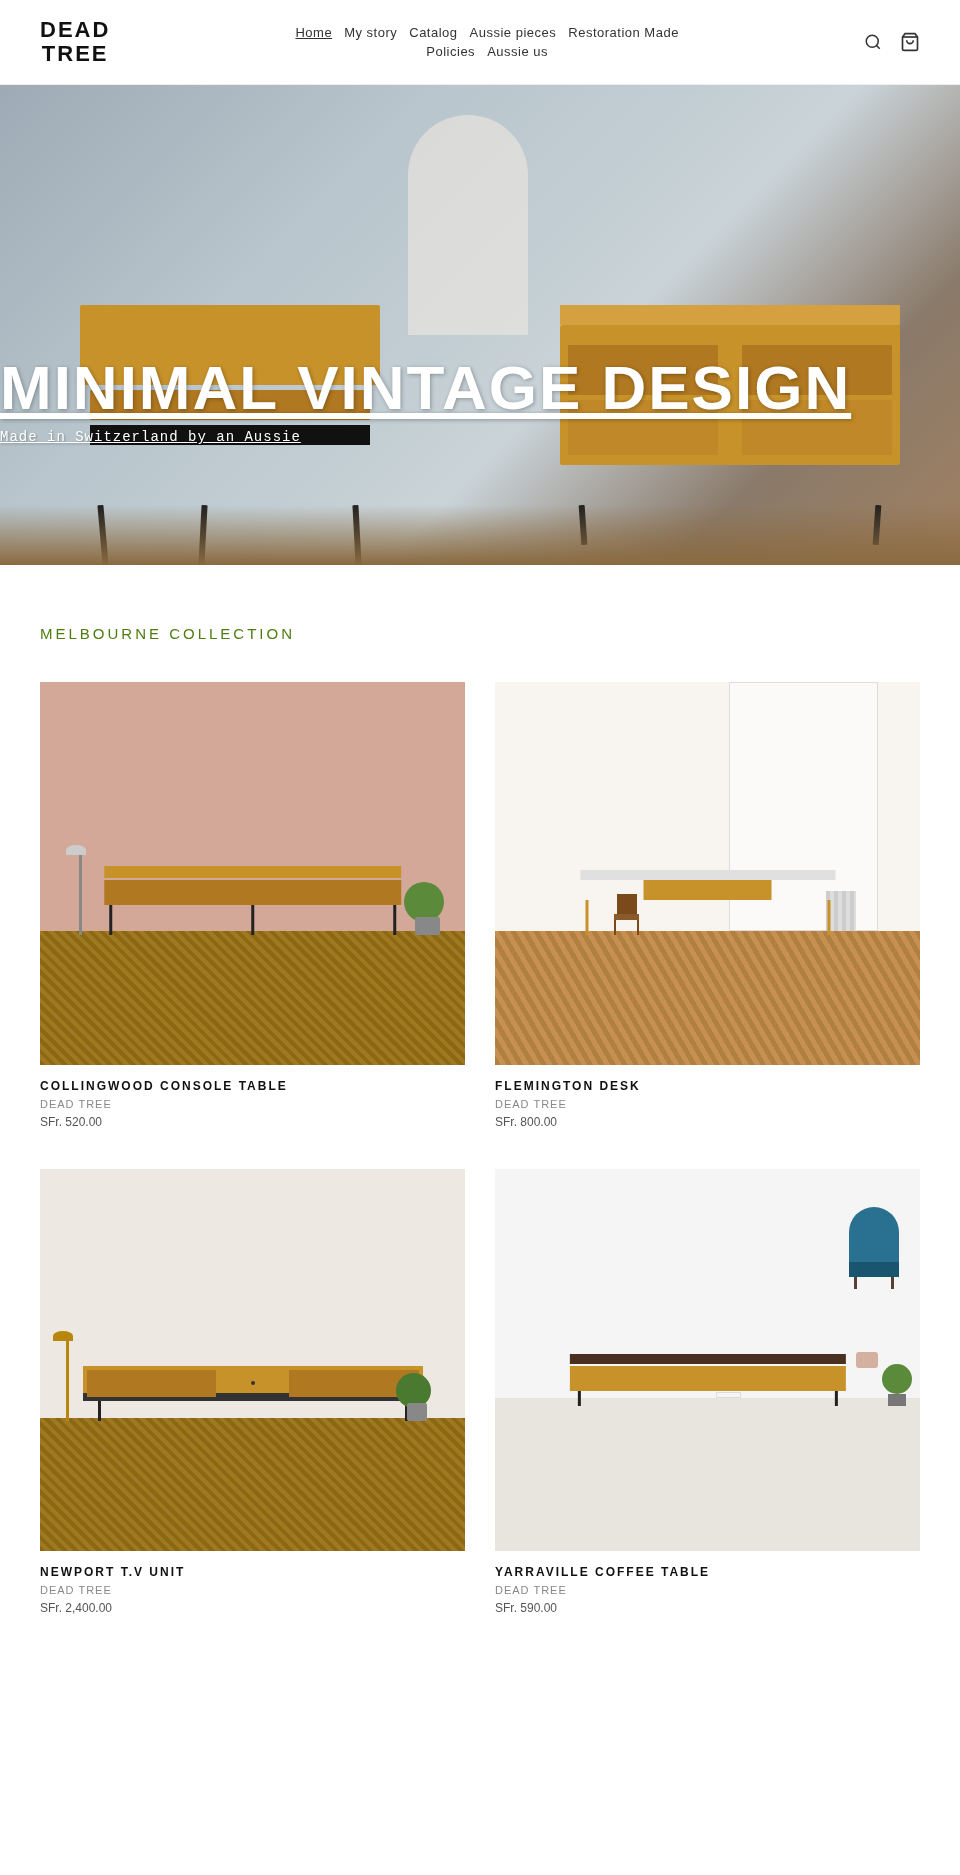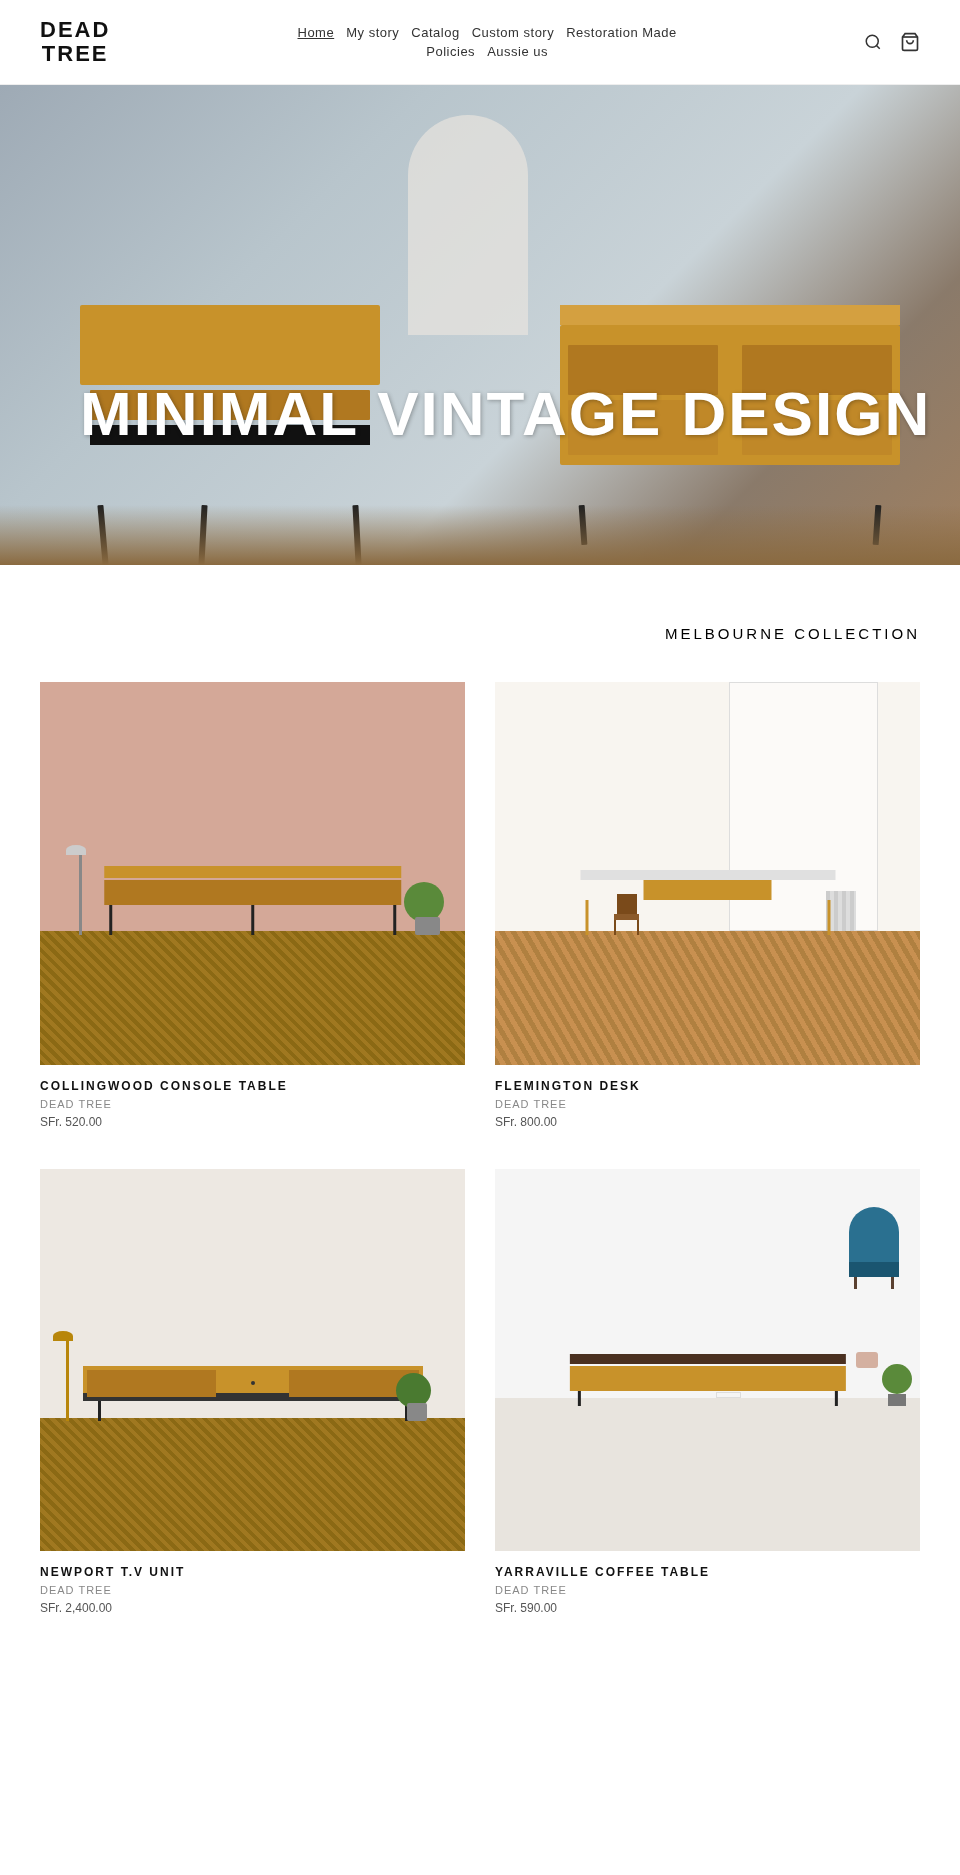--- a/index.html
+++ b/index.html
@@ -133,22 +133,22 @@
     .furn-right .leg { position: absolute; width: 6px; background: #222; border-radius: 1px; }
     .furn-right .leg1 { bottom: -40px; left: 20px; height: 40px; transform: rotate(-4deg); }
     .furn-right .leg2 { bottom: -40px; right: 20px; height: 40px; transform: rotate(4deg); }
 
     .hero-text {
       position: absolute;
       bottom: 120px;
       left: 0;
       right: 0;
       text-align: left;
-      padding-left: 80px;
       color: #fff;
+      text-decoration: underline;
     }
     .hero-title {
       font-size: 62px;
       font-weight: 900;
       letter-spacing: 2px;
       text-transform: uppercase;
       text-shadow: 1px 1px 4px rgba(0,0,0,0.3);
       line-height: 1;
     }
     .hero-subtitle {
@@ -157,27 +157,27 @@
       font-family: 'Courier New', monospace;
       letter-spacing: 1px;
       text-shadow: 1px 1px 2px rgba(0,0,0,0.3);
     }
 
     
     .collection {
       padding: 60px 40px 80px;
     }
     .collection-title {
-      text-align: right;
+      text-align: left;
       font-size: 15px;
       letter-spacing: 3px;
       font-weight: 400;
       text-transform: uppercase;
       margin-bottom: 40px;
-      color: #000000;
+      color: #4d7c0f;
     }
     .products-grid {
       display: grid;
       grid-template-columns: 1fr 1fr;
       gap: 40px 30px;
       max-width: 880px;
       margin: 12px auto;
     }
     .product-card {
       cursor: pointer;
@@ -334,21 +334,21 @@
   <div class="logo">
     <span>DEAD</span><br>
     <span>TREE</span>
   </div>
 
   <nav>
     <div class="nav-row">
       <a href="#" class="active">Home</a>
       <a href="#">My story</a>
       <a href="#">Catalog</a>
-      <a href="#">Custom story</a>
+      <a href="#">Aussie pieces</a>
       <a href="#">Restoration Made</a>
     </div>
     <div class="nav-row">
       <a href="#">Policies</a>
       <a href="#">Aussie us</a>
     </div>
   </nav>
 
   <div class="header-icons">
     <button class="icon-btn" aria-label="Search">
@@ -394,20 +394,21 @@
     <div class="legs">
       <div class="leg leg1"></div>
       <div class="leg leg2"></div>
     </div>
   </div>
 
   <div style="position:absolute;bottom:0;width:100%;height:60px;background:linear-gradient(to top, #8a6a40, transparent);"></div>
 
   <div class="hero-text">
     <div class="hero-title">MINIMAL VINTAGE DESIGN</div>
+    <div class="hero-subtitle">Made in Switzerland by an Aussie</div>
   </div>
 </section>
 
 <section class="collection">
   <h2 class="collection-title">MELBOURNE COLLECTION</h2>
 
   <div class="products-grid">
 
     <div class="product-card">
       <div class="product-image">

